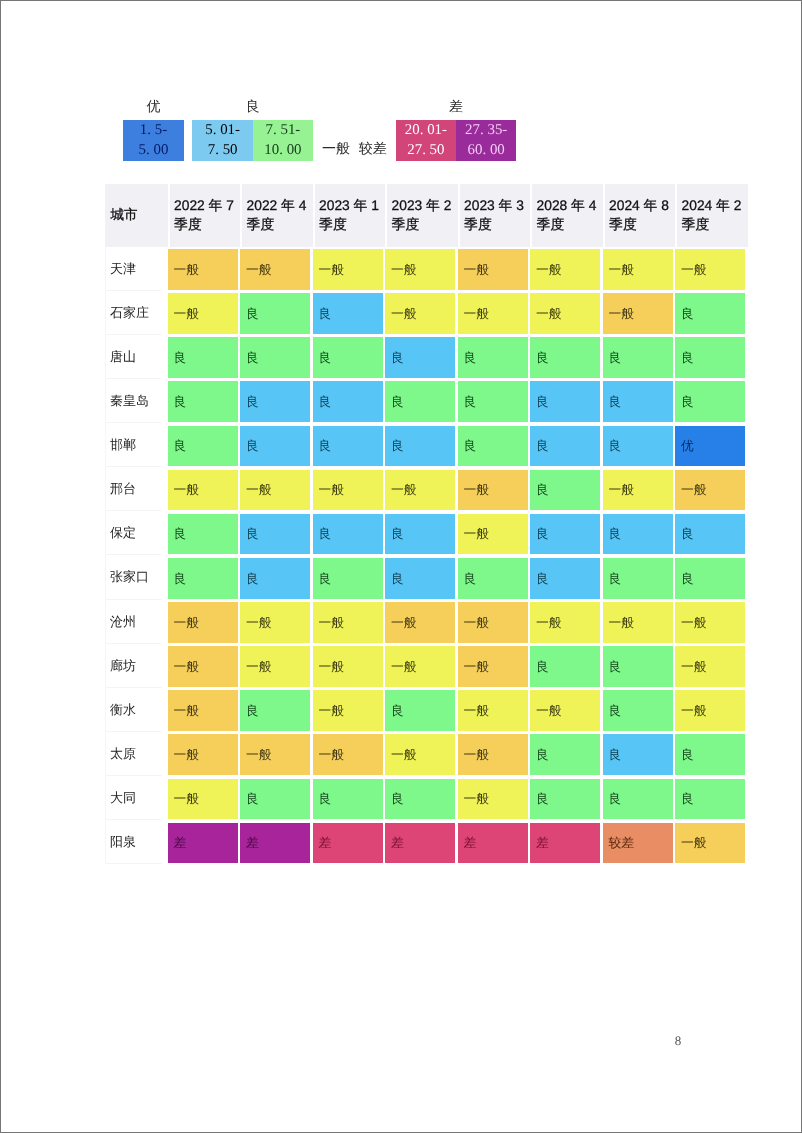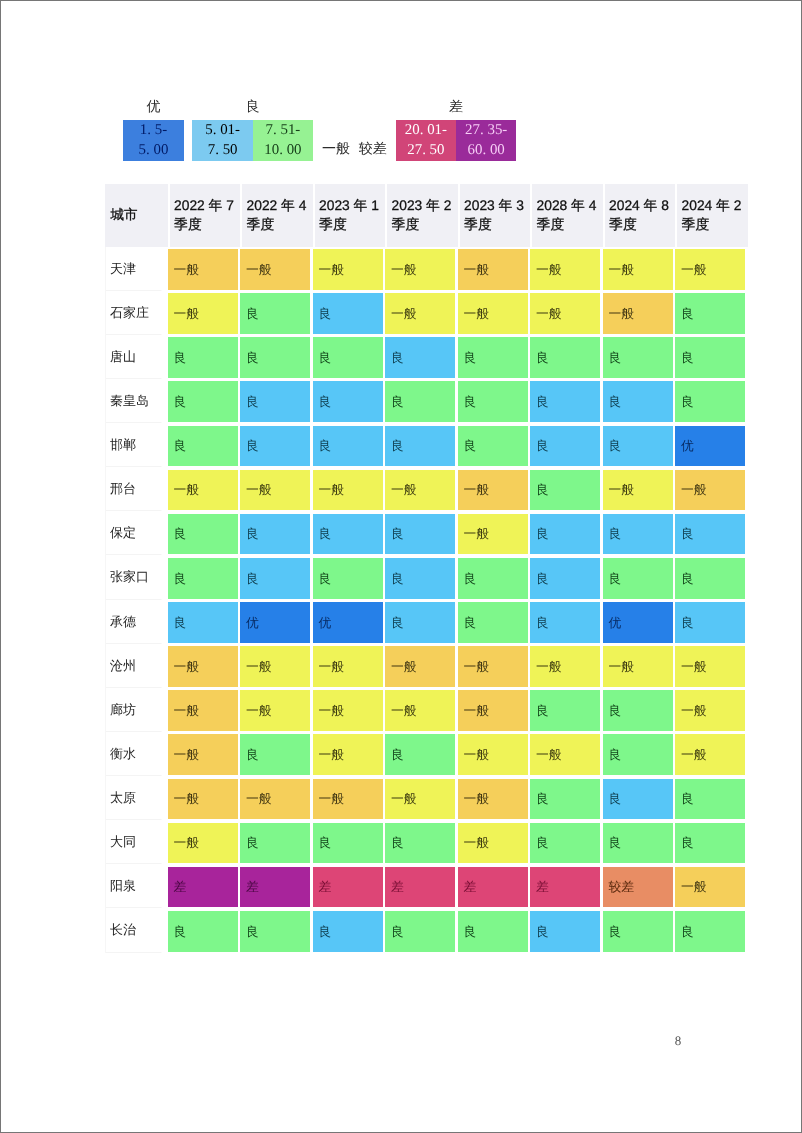--- a/index.html
+++ b/index.html
@@ -391,47 +391,20 @@
             <div class="heat-box" style="background: rgb(87, 198, 247); color: rgb(13, 58, 74);">良</div>
           </td>
           <td class="heat-cell">
             <div class="heat-box" style="background: rgb(126, 247, 139); color: rgb(18, 69, 26);">良</div>
           </td>
           <td class="heat-cell">
             <div class="heat-box" style="background: rgb(126, 247, 139); color: rgb(18, 69, 26);">良</div>
           </td>
         </tr>
         <tr>
-          <td class="city-cell">承德</td>
-          <td class="heat-cell">
-            <div class="heat-box" style="background: rgb(87, 198, 247); color: rgb(13, 58, 74);">良</div>
-          </td>
-          <td class="heat-cell">
-            <div class="heat-box" style="background: rgb(38, 128, 232); color: rgb(8, 44, 102);">优</div>
-          </td>
-          <td class="heat-cell">
-            <div class="heat-box" style="background: rgb(38, 128, 232); color: rgb(8, 44, 102);">优</div>
-          </td>
-          <td class="heat-cell">
-            <div class="heat-box" style="background: rgb(87, 198, 247); color: rgb(13, 58, 74);">良</div>
-          </td>
-          <td class="heat-cell">
-            <div class="heat-box" style="background: rgb(126, 247, 139); color: rgb(18, 69, 26);">良</div>
-          </td>
-          <td class="heat-cell">
-            <div class="heat-box" style="background: rgb(87, 198, 247); color: rgb(13, 58, 74);">良</div>
-          </td>
-          <td class="heat-cell">
-            <div class="heat-box" style="background: rgb(38, 128, 232); color: rgb(8, 44, 102);">优</div>
-          </td>
-          <td class="heat-cell">
-            <div class="heat-box" style="background: rgb(87, 198, 247); color: rgb(13, 58, 74);">良</div>
-          </td>
-        </tr>
-        <tr>
           <td class="city-cell">沧州</td>
           <td class="heat-cell">
             <div class="heat-box" style="background: rgb(245, 207, 90); color: rgb(67, 56, 19);">一般</div>
           </td>
           <td class="heat-cell">
             <div class="heat-box" style="background: rgb(239, 243, 87); color: rgb(63, 61, 16);">一般</div>
           </td>
           <td class="heat-cell">
             <div class="heat-box" style="background: rgb(239, 243, 87); color: rgb(63, 61, 16);">一般</div>
           </td>
@@ -577,47 +550,20 @@
             <div class="heat-box" style="background: rgb(221, 69, 118); color: rgb(122, 15, 53);">差</div>
           </td>
           <td class="heat-cell">
             <div class="heat-box" style="background: rgb(221, 69, 118); color: rgb(122, 15, 53);">差</div>
           </td>
           <td class="heat-cell">
             <div class="heat-box" style="background: rgb(232, 141, 100); color: rgb(92, 42, 14);">较差</div>
           </td>
           <td class="heat-cell">
             <div class="heat-box" style="background: rgb(245, 207, 90); color: rgb(67, 56, 19);">一般</div>
-          </td>
-        </tr>
-        <tr>
-          <td class="city-cell">长治</td>
-          <td class="heat-cell">
-            <div class="heat-box" style="background: rgb(126, 247, 139); color: rgb(18, 69, 26);">良</div>
-          </td>
-          <td class="heat-cell">
-            <div class="heat-box" style="background: rgb(126, 247, 139); color: rgb(18, 69, 26);">良</div>
-          </td>
-          <td class="heat-cell">
-            <div class="heat-box" style="background: rgb(87, 198, 247); color: rgb(13, 58, 74);">良</div>
-          </td>
-          <td class="heat-cell">
-            <div class="heat-box" style="background: rgb(126, 247, 139); color: rgb(18, 69, 26);">良</div>
-          </td>
-          <td class="heat-cell">
-            <div class="heat-box" style="background: rgb(126, 247, 139); color: rgb(18, 69, 26);">良</div>
-          </td>
-          <td class="heat-cell">
-            <div class="heat-box" style="background: rgb(87, 198, 247); color: rgb(13, 58, 74);">良</div>
-          </td>
-          <td class="heat-cell">
-            <div class="heat-box" style="background: rgb(126, 247, 139); color: rgb(18, 69, 26);">良</div>
-          </td>
-          <td class="heat-cell">
-            <div class="heat-box" style="background: rgb(126, 247, 139); color: rgb(18, 69, 26);">良</div>
           </td>
         </tr>
       </tbody>
   </table>
 
   <div id="page-number">8</div>
 
 </div>
 
 </body></html>

